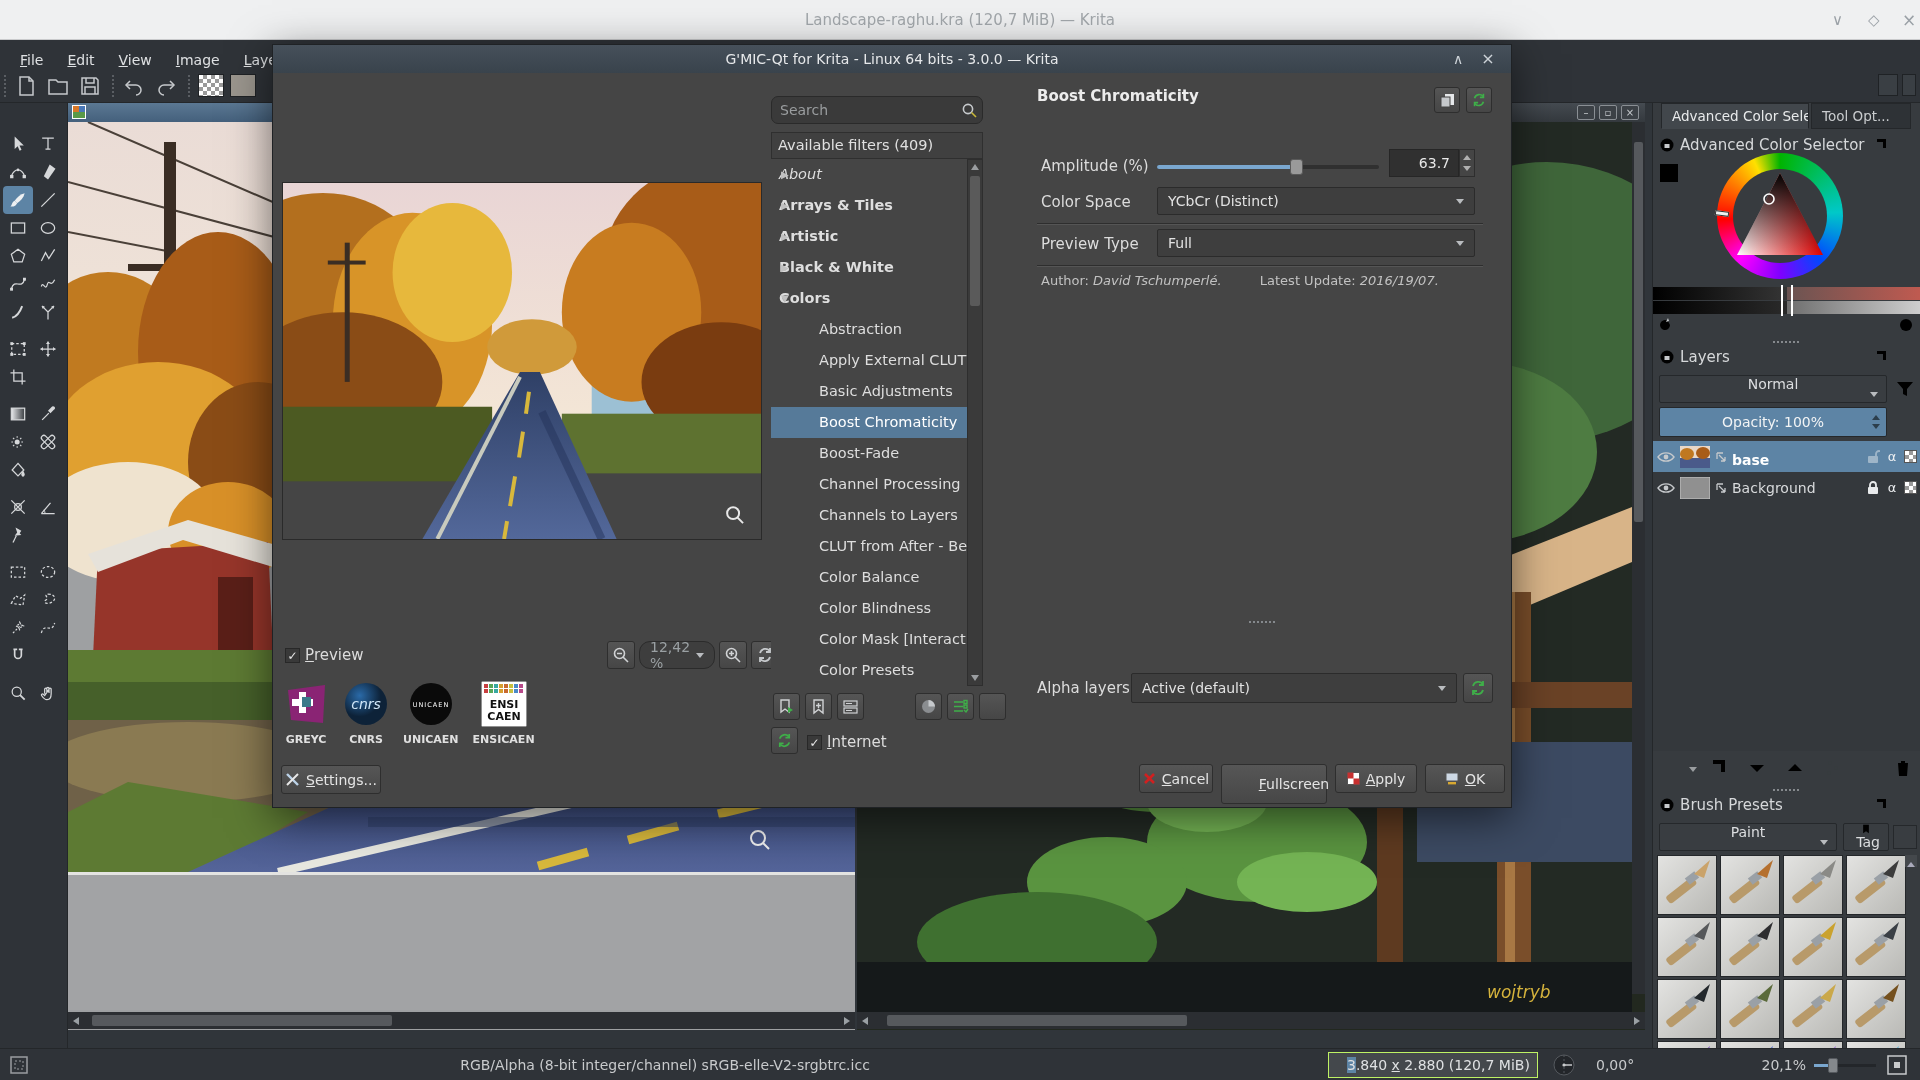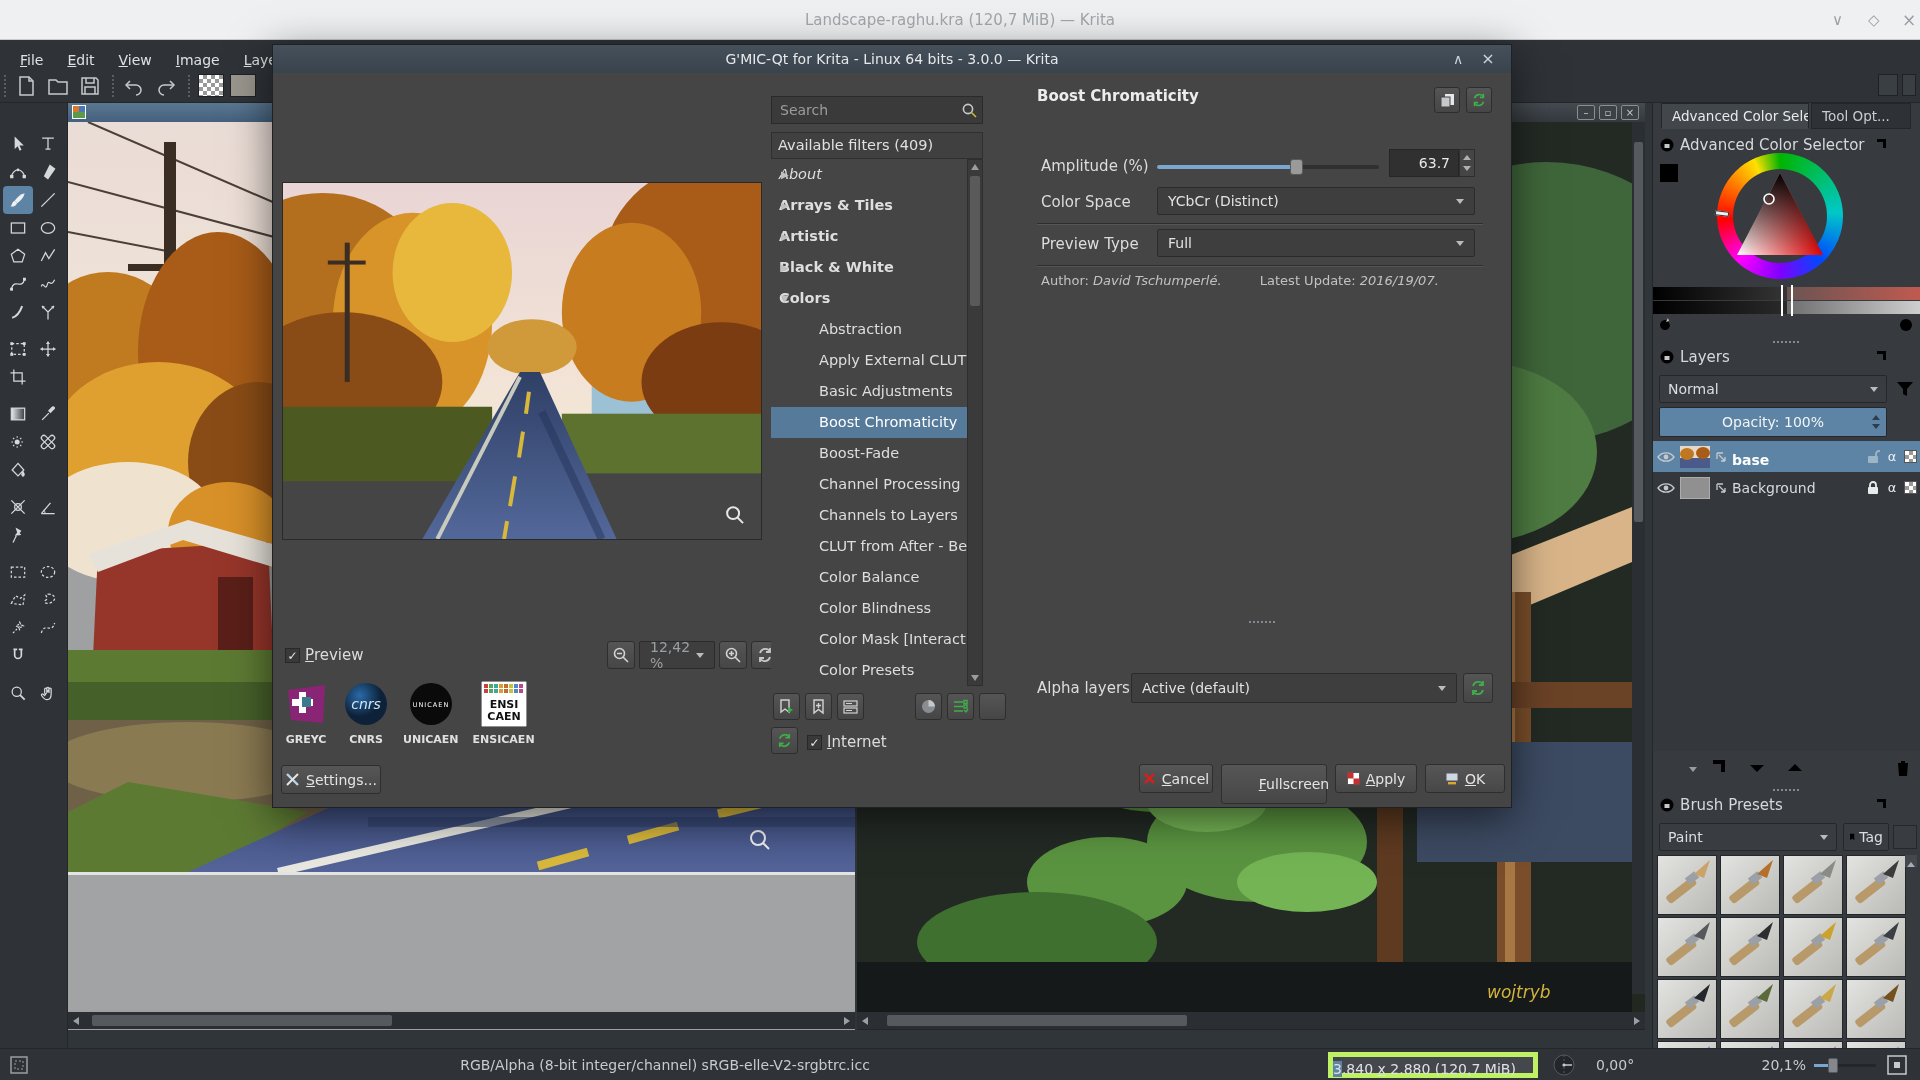--- a/index.html
+++ b/index.html
@@ -28,42 +28,42 @@
   .subtitle{height:19px;}
   .mdi-btn{width:18px;height:15px;border:1px solid #8a8f94;border-radius:2px;color:#c6cacd;font-size:10px;line-height:13px;text-align:center;background:#3c4146;}
   .sb-track{background:#2b2e32;}
   .sb-thumb{background:#56595d;border-radius:2px;}
   .tri{width:0;height:0;display:inline-block;}
   
   #dockers{left:1652px;top:103px;width:268px;height:945px;background:#373b3f;border-left:1px solid #24272a;}
   .dtab{font-size:13.5px;padding:4px 10px;border:1px solid #24272a;color:#c9ccce;background:#2e3236;white-space:nowrap;overflow:hidden;}
   .dtab.act{background:#42474c;color:#e8eaeb;border-bottom:1px solid #42474c;}
   .dhead{color:#d6d8da;font-size:15px;}
-  .combo{background:#393d41;border:1px solid #25282b;border-radius:2px;color:#dcdee0;font-size:14px;display:flex;align-items:center;padding:0 8px;}
+  .combo{background:#393d41;border:1px solid #25282b;border-radius:2px;color:#dcdee0;font-size:14px;display:flex;align-items:center;padding:0 8px;flex-direction:column;}
   .caret{width:0;height:0;border-left:4px solid transparent;border-right:4px solid transparent;border-top:5px solid #b9bcbf;margin-left:auto;}
   .dots{width:26px;border-top:2px dotted #85898d;}
   .layer-row{display:flex;align-items:center;color:#d8dadc;font-size:14px;}
   .checker8{background:#fff;background-image:linear-gradient(45deg,#9a9a9a 25%,transparent 25%,transparent 75%,#9a9a9a 75%),linear-gradient(45deg,#9a9a9a 25%,transparent 25%,transparent 75%,#9a9a9a 75%);background-size:8px 8px;background-position:0 0,4px 4px;}
   .bcell{width:60px;height:60px;border:1px solid #24272a;background:linear-gradient(135deg,#e3e3e1,#b9b9b5);position:relative;}
   
   #gmic{left:272px;top:44px;width:1240px;height:764px;background:#454545;border:1px solid #1f2225;box-shadow:0 10px 40px rgba(0,0,0,.55);}
   #gmic-title{left:0;top:0;width:100%;height:28px;background:linear-gradient(#46505a,#39434c);color:#e6e8ea;font-size:14px;text-align:center;line-height:28px;}
   .gbtn{background:linear-gradient(#565656,#474747);border:1px solid #2e2e2e;border-radius:3px;color:#e4e4e4;font-size:14px;display:flex;align-items:center;justify-content:center;gap:6px;}
   .ginput{background:#3a3a3a;border:1px solid #2a2a2a;color:#dcdcdc;}
   .gcombo{background:#3e3e3e;border:1px solid #2b2b2b;border-radius:2px;color:#e2e2e2;font-size:14px;display:flex;align-items:center;padding:0 10px;}
   .tree-row{height:31px;line-height:31px;font-size:14.5px;color:#dedede;position:relative;white-space:nowrap;overflow:hidden;}
   .tree-row.top .lbl{font-weight:bold;margin-left:8px;}
   .tree-row .arr{position:absolute;left:10px;color:#c0c0c0;font-size:10px;}
   .tree-row.child .lbl{margin-left:48px;}
   .tree-row.sel{background:#567a99;color:#fff;}
   .glabel{color:#dcdcdc;font-size:15px;}
   .sep-groove{height:2px;border-top:1px solid #2e2e2e;border-bottom:1px solid #555;}
   .tbtn{background:linear-gradient(#555,#464646);border:1px solid #2e2e2e;border-radius:3px;display:flex;align-items:center;justify-content:center;}
   .cbx{width:15px;height:15px;background:#393939;border:1px solid #282828;color:#e8e8e8;font-size:12px;line-height:14px;text-align:center;}
-  input{outline:none;}
+  input{outline:none;border-radius:7px;}
   ::placeholder{color:#9a9d9f;}
 </style>
 </head>
 <body>
 
 <div id="stage">
 
   <div class="abs" id="titlebar">
     <div class="t">Landscape-raghu.kra (120,7 MiB) — Krita</div>
     <span class="abs winbtn" style="left:1832px;top:0;">∨</span>
@@ -767,21 +767,21 @@
     <div class="abs" style="left:252px;top:752px;width:12px;height:12px;background:#44484c;"><span class="tri" style="margin:3px 2px;border-left:4px solid transparent;border-right:4px solid transparent;border-bottom:5px solid #aab;"></span></div>
 
   </div>
 
   <div class="abs" style="left:0;top:1048px;width:1920px;height:32px;background:#2f3338;border-top:1px solid #24272a;">
     <svg class="abs" style="left:10px;top:7px;" width="18" height="18" viewBox="0 0 18 18">
         <rect x="1" y="1" width="16" height="16" fill="none" stroke="#9a9da0" stroke-width="1.5"></rect>
         <rect x="5" y="5" width="8" height="8" fill="none" stroke="#9a9da0" stroke-dasharray="2 2"></rect>
       </svg>
     <div class="abs" style="left:380px;top:0;width:570px;text-align:center;line-height:32px;color:#c8cacc;font-size:14px;">RGB/Alpha (8-bit integer/channel)  sRGB-elle-V2-srgbtrc.icc</div>
-    <div class="abs" style="left:1328px;top:3px;width:210px;height:26px;background:#44484c;border:5px solid #bef264;color:#dfe1e3;font-size:14px;line-height:24px;padding-left:0;">
+    <div class="abs" style="left:1328px;top:3px;width:210px;height:26px;background:#44484c;border:1px solid #bef264;color:#dfe1e3;font-size:14px;line-height:24px;padding-left:18px;">
       <span style="background:#5d84a5;">3</span><span>.840 </span><u>x</u><span> 2.880 (120,7 MiB)</span>
     </div>
     <svg class="abs" style="left:1552px;top:4px;" width="24" height="24" viewBox="0 0 24 24">
         <circle cx="12" cy="12" r="10" fill="#23262a" stroke="#55595e"></circle>
         <path d="M12 12h8" stroke="#c8cacc" stroke-width="1.5"></path>
         <path d="M12 2v20" stroke="#55595e" stroke-dasharray="2 2"></path>
         <circle cx="12" cy="12" r="1.6" fill="#c8cacc"></circle>
       </svg>
     <div class="abs" style="left:1596px;top:0;width:60px;line-height:32px;color:#c8cacc;font-size:14px;">0,00°</div>
     <div class="abs" style="left:1742px;top:0;width:64px;line-height:32px;color:#c8cacc;font-size:14px;text-align:right;">20,1%</div>
@@ -845,21 +845,21 @@
     <div class="abs" style="left:12px;top:600px;">
       <span class="cbx" style="display:inline-block;">✓</span>
       <span class="glabel"><u>P</u>review</span>
     </div>
     <div class="abs tbtn" style="left:334px;top:596px;width:28px;height:28px;">
       <svg width="18" height="18" viewBox="0 0 18 18" stroke="#d0d2d4" fill="none" stroke-width="1.6">
           <circle cx="7.5" cy="7.5" r="5"></circle>
           <path d="M11 11l5 5M5 7.5h5"></path>
         </svg>
     </div>
-    <div class="abs gcombo" style="left:366px;top:596px;width:76px;height:28px;color:#9aa0a3;">
+    <div class="abs gcombo" style="left:366px;top:596px;width:76px;height:28px;color:#9aa0a3;border-radius:11px;">
       <span>12,42 %</span>
         <span class="caret"></span>
     </div>
     <div class="abs tbtn" style="left:446px;top:596px;width:28px;height:28px;">
       <svg width="18" height="18" viewBox="0 0 18 18" stroke="#d0d2d4" fill="none" stroke-width="1.6">
           <circle cx="7.5" cy="7.5" r="5"></circle>
           <path d="M11 11l5 5M5 7.5h5M7.5 5v5"></path>
         </svg>
     </div>
     <div class="abs tbtn" style="left:478px;top:596px;width:28px;height:28px;">

